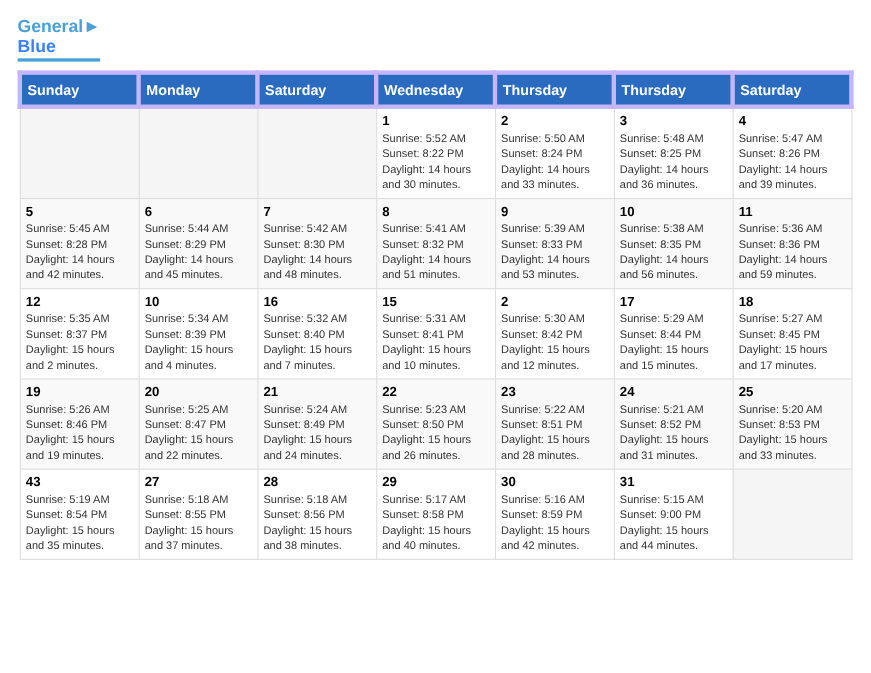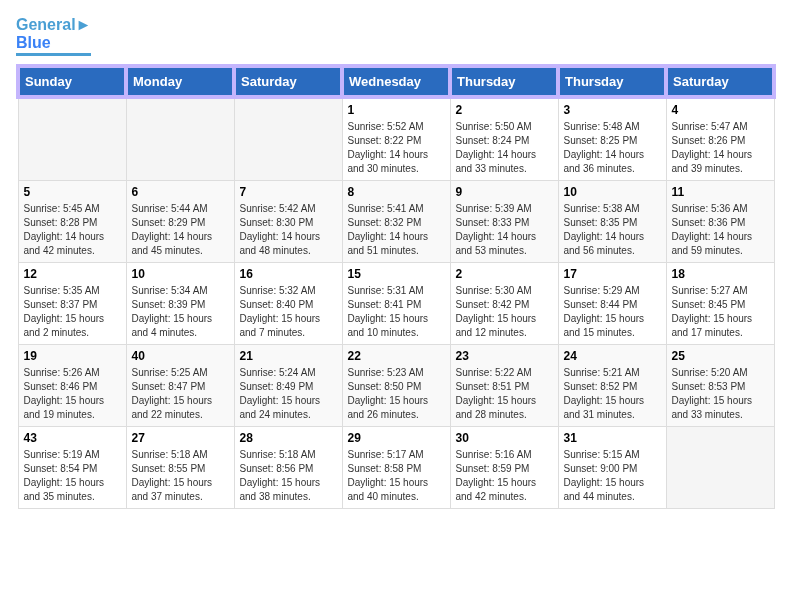--- a/index.html
+++ b/index.html
@@ -205,21 +205,21 @@
         <span class="day-num">18</span>
         <span class="cell-text">Sunrise: 5:27 AM<br>Sunset: 8:45 PM<br>Daylight: 15 hours and 17 minutes.</span>
       </td>
       </tr>
       <tr>
         <td>
         <span class="day-num">19</span>
         <span class="cell-text">Sunrise: 5:26 AM<br>Sunset: 8:46 PM<br>Daylight: 15 hours and 19 minutes.</span>
       </td>
         <td>
-        <span class="day-num">40</span>
+        <span class="day-num">20</span>
         <span class="cell-text">Sunrise: 5:25 AM<br>Sunset: 8:47 PM<br>Daylight: 15 hours and 22 minutes.</span>
       </td>
         <td>
         <span class="day-num">21</span>
         <span class="cell-text">Sunrise: 5:24 AM<br>Sunset: 8:49 PM<br>Daylight: 15 hours and 24 minutes.</span>
       </td>
         <td>
         <span class="day-num">22</span>
         <span class="cell-text">Sunrise: 5:23 AM<br>Sunset: 8:50 PM<br>Daylight: 15 hours and 26 minutes.</span>
       </td>

